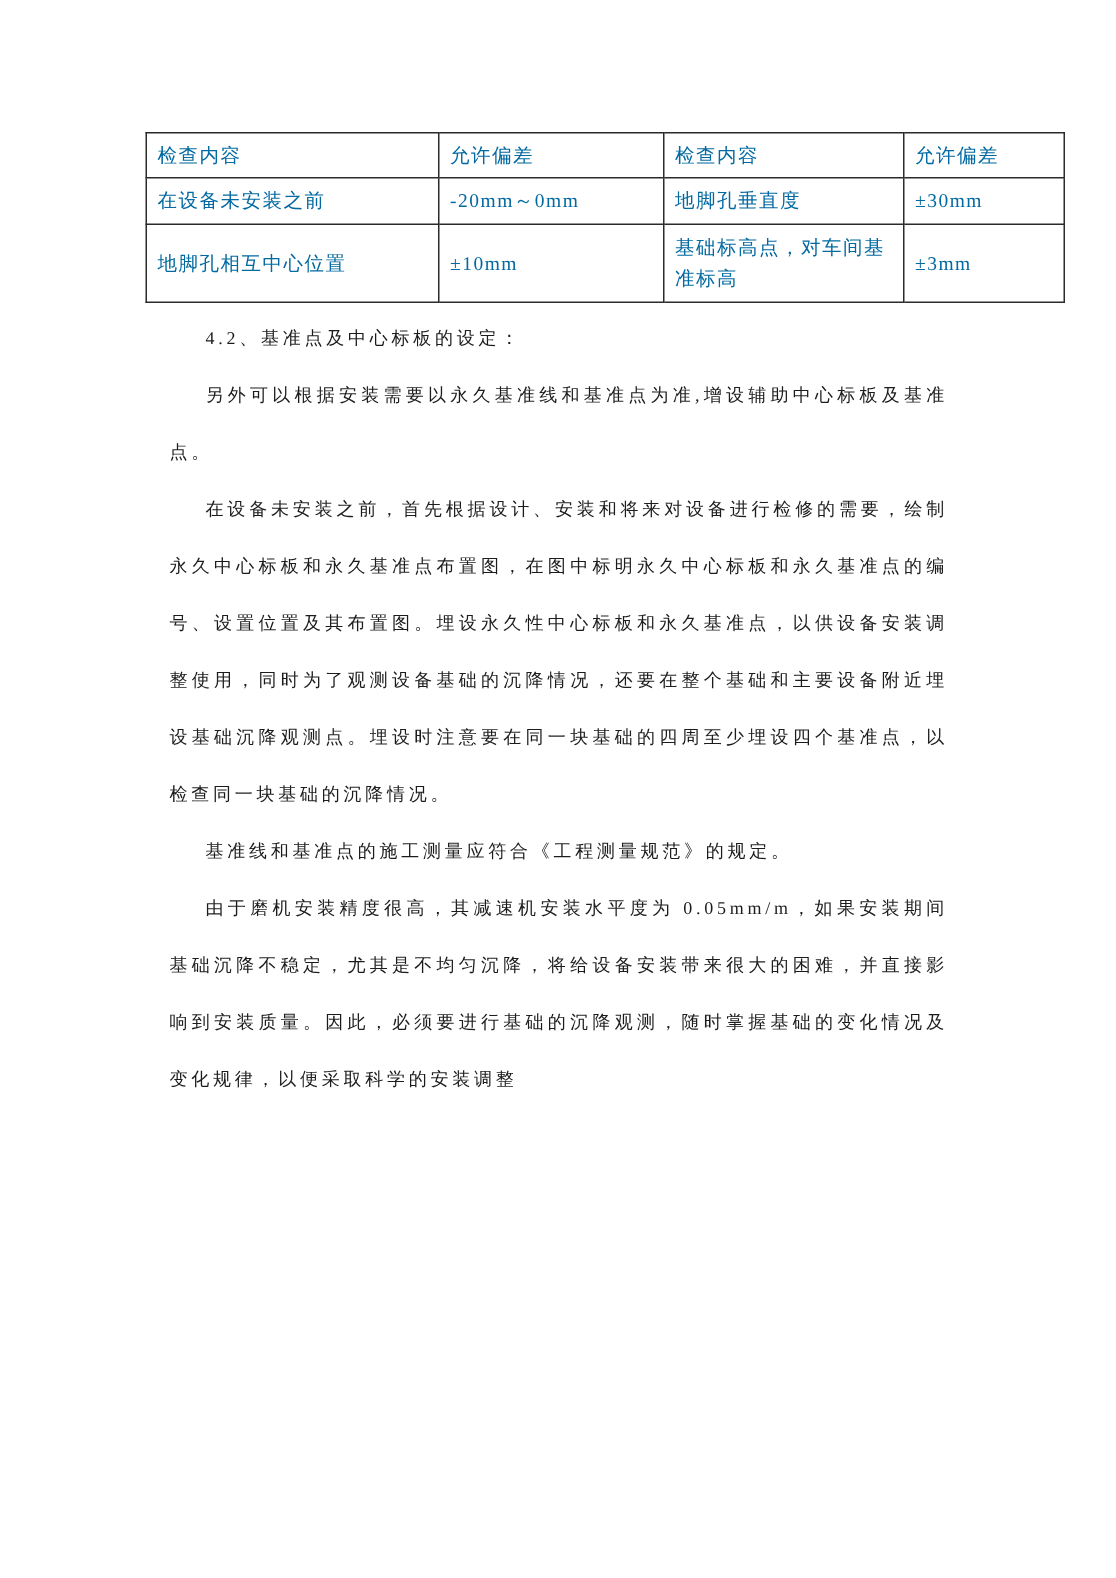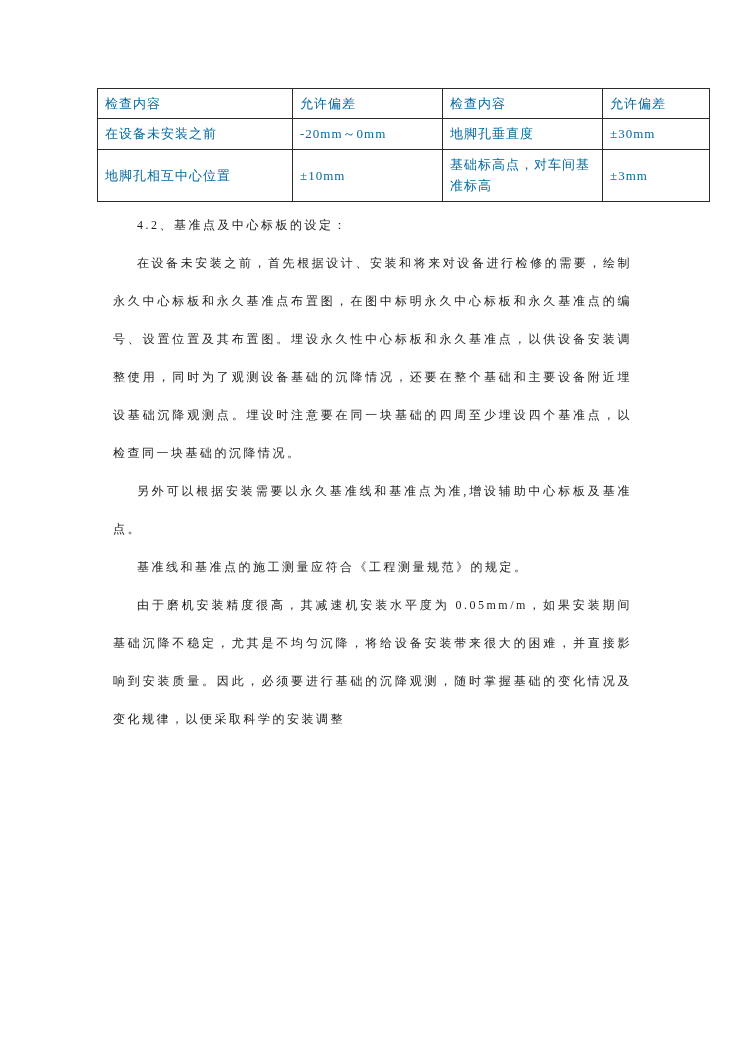--- a/index.html
+++ b/index.html
@@ -75,19 +75,19 @@
         <td>地脚孔相互中心位置</td>
         <td>±10mm</td>
         <td>基础标高点，对车间基准标高</td>
         <td>±3mm</td>
       </tr>
     </tbody>
   </table>
 
   <div class="textblock">
     <p>4.2、基准点及中心标板的设定：</p>
+    <p>另外可以根据安装需要以永久基准线和基准点为准,增设辅助中心标板及基准点。</p>
     <p>在设备未安装之前，首先根据设计、安装和将来对设备进行检修的需要，绘制永久中心标板和永久基准点布置图，在图中标明永久中心标板和永久基准点的编号、设置位置及其布置图。埋设永久性中心标板和永久基准点，以供设备安装调整使用，同时为了观测设备基础的沉降情况，还要在整个基础和主要设备附近埋设基础沉降观测点。埋设时注意要在同一块基础的四周至少埋设四个基准点，以检查同一块基础的沉降情况。</p>
-    <p>另外可以根据安装需要以永久基准线和基准点为准,增设辅助中心标板及基准点。</p>
     <p>基准线和基准点的施工测量应符合《工程测量规范》的规定。</p>
     <p>由于磨机安装精度很高，其减速机安装水平度为 0.05mm/m，如果安装期间基础沉降不稳定，尤其是不均匀沉降，将给设备安装带来很大的困难，并直接影响到安装质量。因此，必须要进行基础的沉降观测，随时掌握基础的变化情况及变化规律，以便采取科学的安装调整</p>
   </div>
 
 </div>
 
 </body></html>

